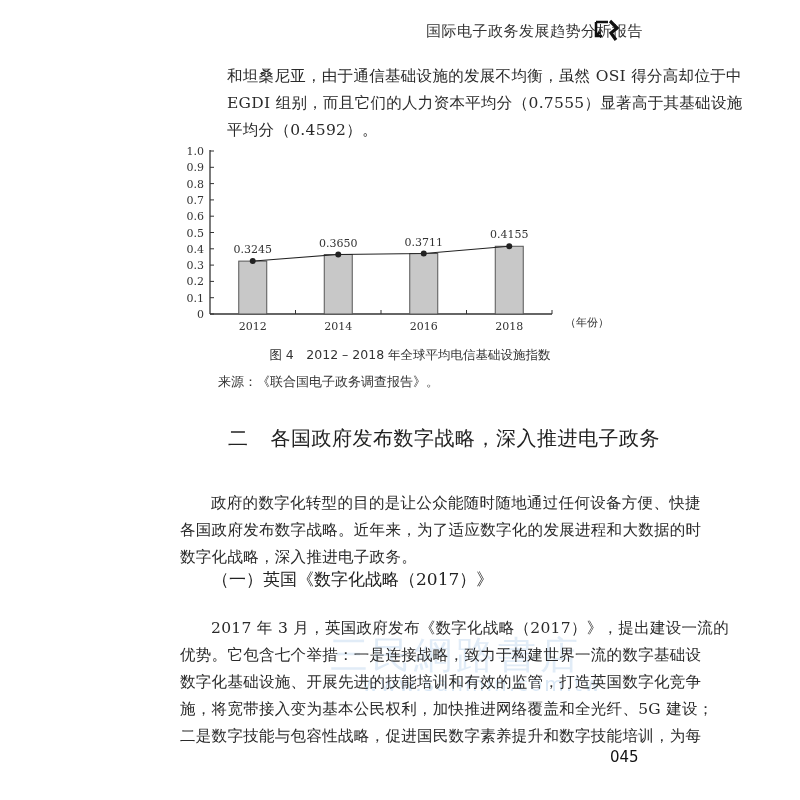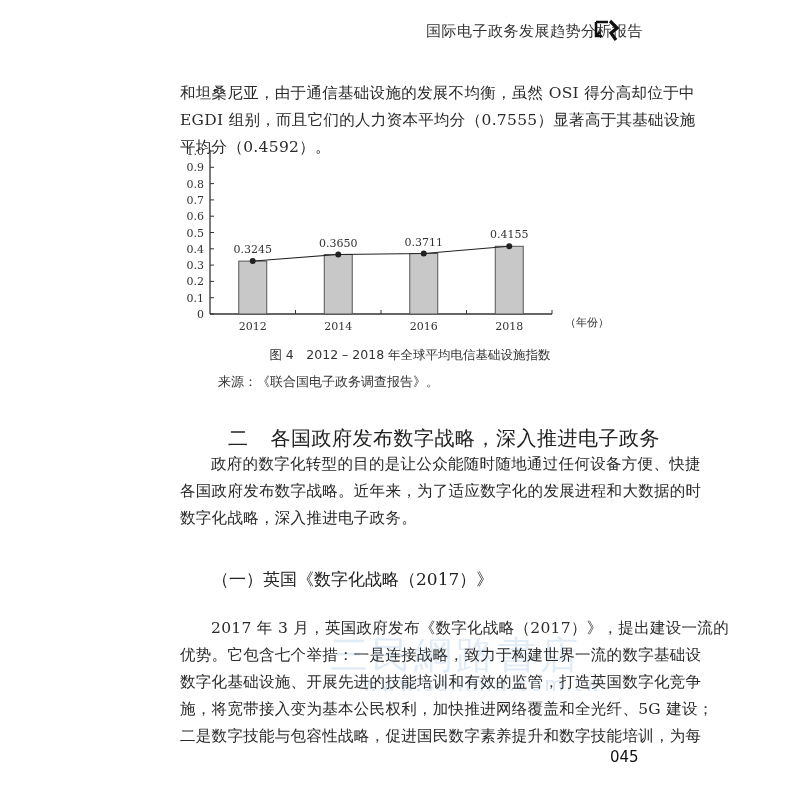--- a/index.html
+++ b/index.html
@@ -33,21 +33,21 @@
 </head>
 <body>
 
 <div class="abs running-head">国际电子政务发展趋势分析报告</div>
 <svg class="abs head-mark" viewBox="0 0 28 24">
   <path d="M2 4 L14 4 M2 4 L2 18 L8 18" stroke="#111" stroke-width="2.5" fill="none"></path>
   <path d="M2 18 L6 14" stroke="#111" stroke-width="2.5" fill="none"></path>
   <path d="M16 3 L23 10 L17 15 L22 22" stroke="#111" stroke-width="3.2" fill="none" stroke-linejoin="miter"></path>
 </svg>
 
-<div class="abs para" style="top:80px;">
+<div class="abs para" style="top:63px;margin-left:47px;">
   <span class="line">和坦桑尼亚，由于通信基础设施的发展不均衡，虽然 OSI 得分高却位于中</span>
   <span class="line">EGDI 组别，而且它们的人力资本平均分（0.7555）显著高于其基础设施</span>
   <span class="line">平均分（0.4592）。</span>
 </div>
 
 <svg class="abs chart" viewBox="0 0 480 200" width="480" height="200">
   <g id="y-axis">
     <line x1="40" y1="10" x2="40" y2="174" stroke="#333" stroke-width="1.3"></line>
   </g>
   <g id="y-ticks">
@@ -107,21 +107,21 @@
   <text id="x-unit" class="axis-tick-label" x="395" y="186">（年份）</text>
 </svg>
 
 <div class="abs caption">图 4　2012 – 2018 年全球平均电信基础设施指数</div>
 <div class="abs source">来源：《联合国电子政务调查报告》。</div>
 
 <div class="abs section-title">
   <span class="num">二</span><span>各国政府发布数字战略，深入推进电子政务</span>
 </div>
 
-<div class="abs para" style="top:451px;">
+<div class="abs para" style="top:490px;">
   <span class="line indent">政府的数字化转型的目的是让公众能随时随地通过任何设备方便、快捷</span>
   <span class="line">各国政府发布数字战略。近年来，为了适应数字化的发展进程和大数据的时</span>
   <span class="line">数字化战略，深入推进电子政务。</span>
 </div>
 
 <div class="abs sub-title">（一）英国《数字化战略（2017）》</div>
 
 <div class="abs watermark">三民網路書店</div>
 <div class="abs watermark-url">www.sanmin.com.tw</div>
 

